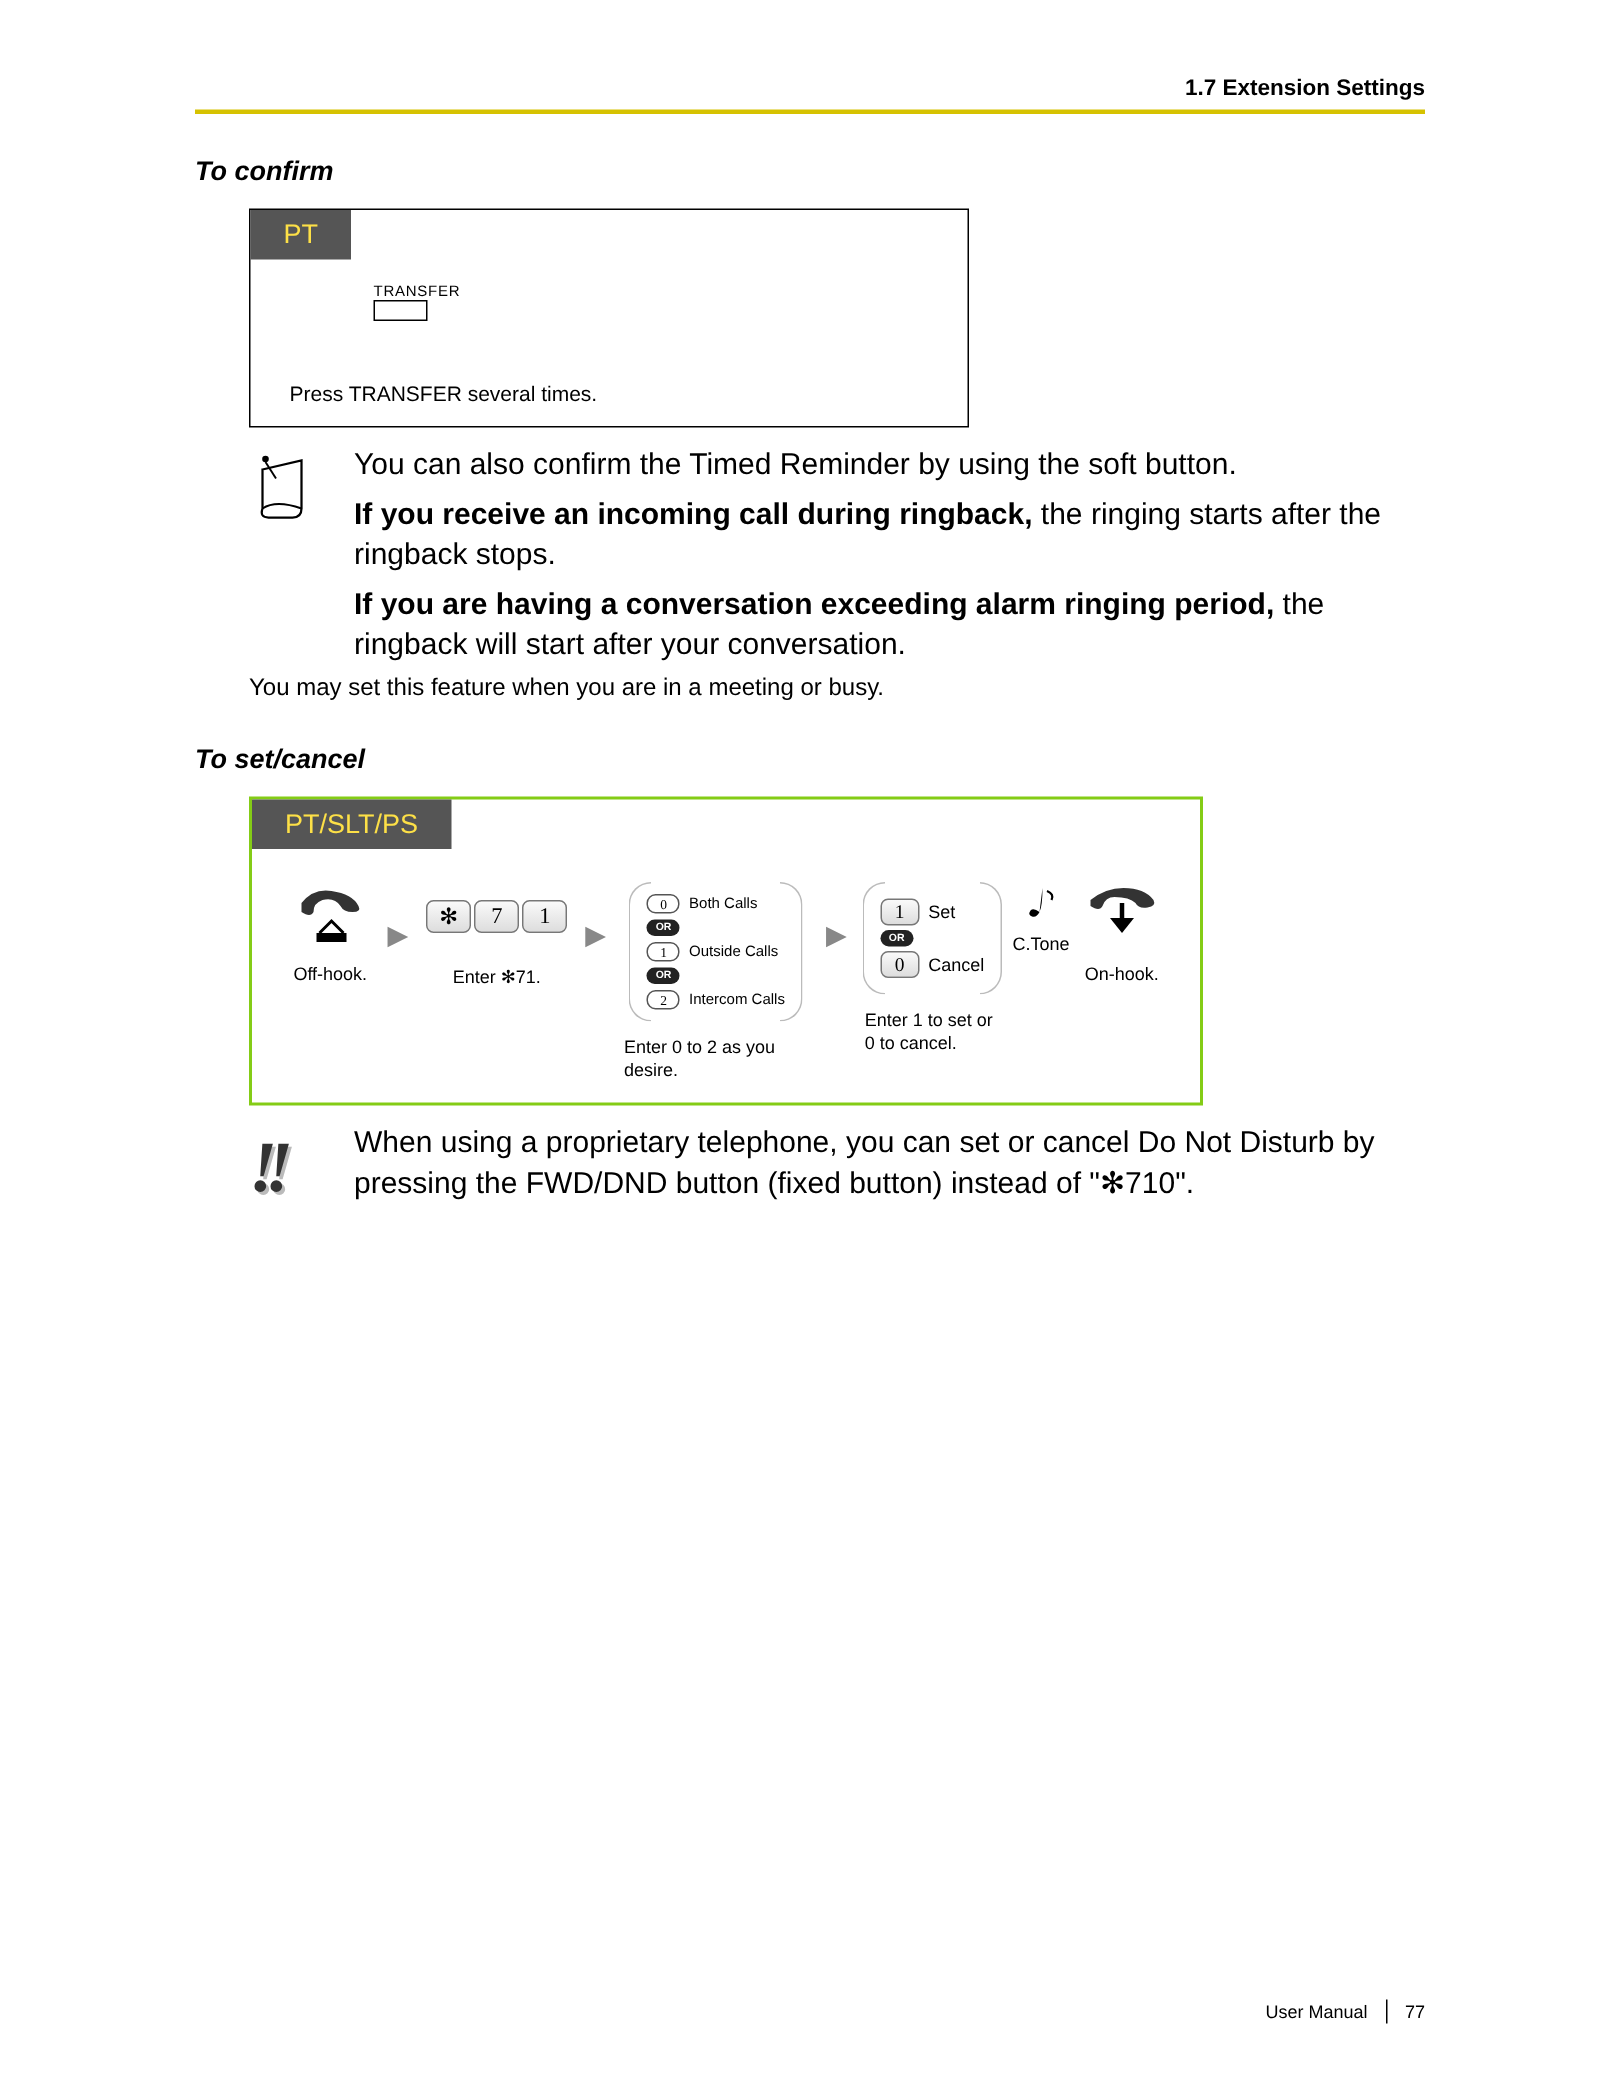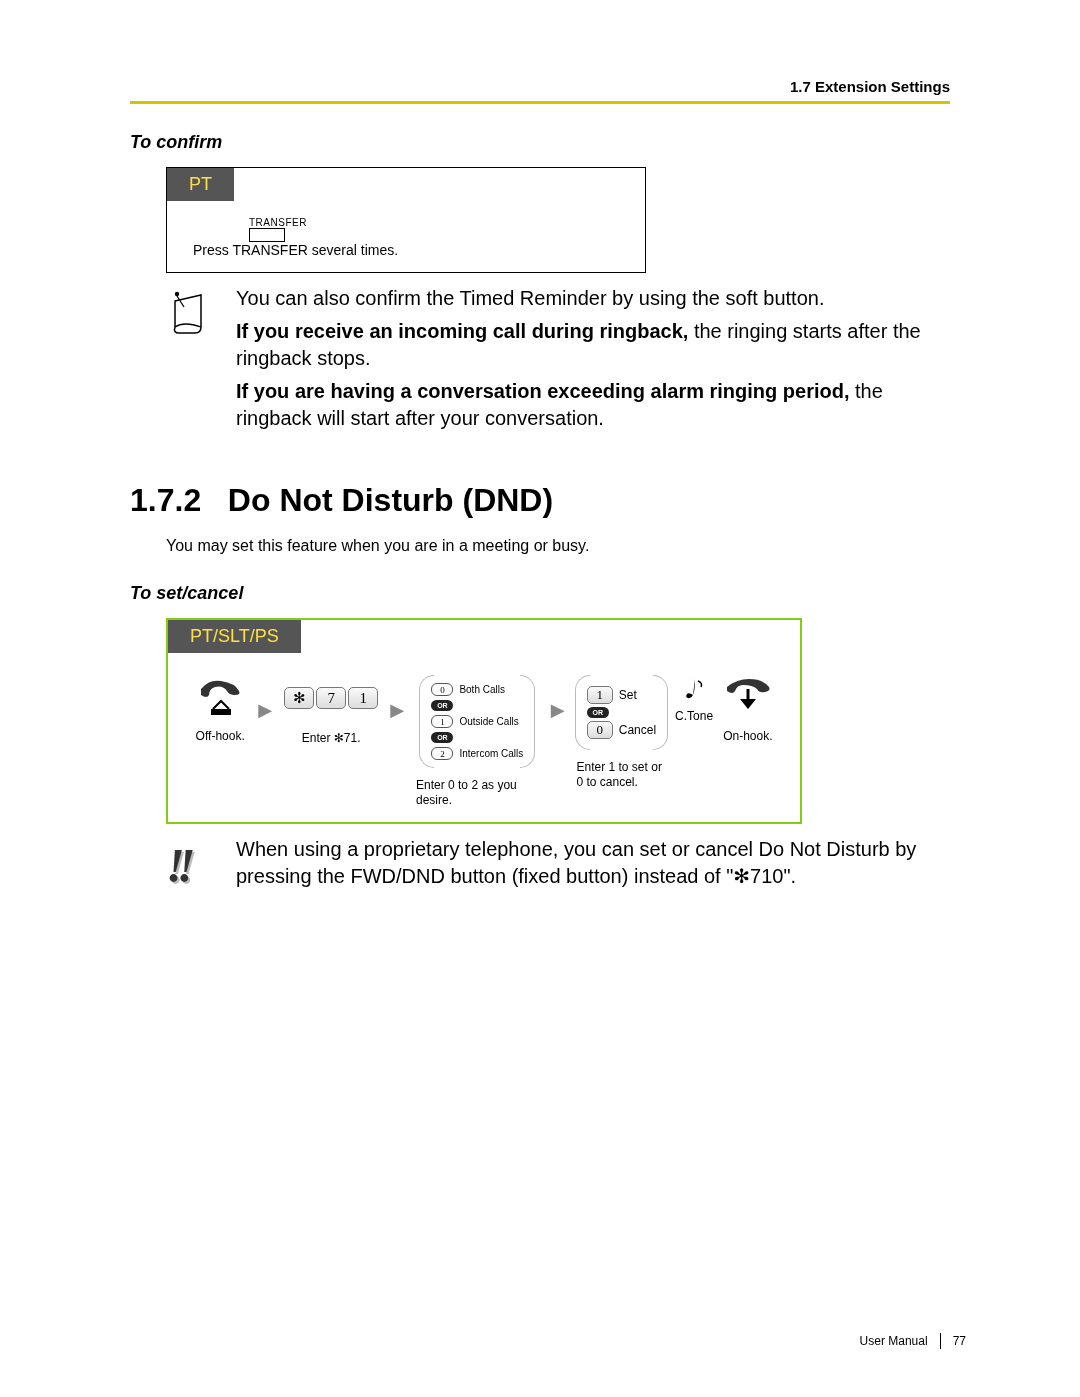--- a/index.html
+++ b/index.html
@@ -6,21 +6,21 @@
   html, body {
     margin: 0; padding: 0;
     font-family: Arial, Helvetica, sans-serif;
     background: #fff;
     color: #000;
     width: 1080px;
   }
   .page {
     width: 1080px;
     height: 1397px;
-    padding: 78px 130px 0 130px;
+    padding: 50px 130px 0 130px;
     position: relative;
   }
   .header-right {
     text-align: right;
     font-weight: bold;
     font-size: 15px;
     margin-bottom: 6px;
   }
   .rule {
     border: none;
@@ -47,21 +47,21 @@
     font-size: 18px;
     padding: 6px 22px;
   }
   .box .body, .box2 .body { padding: 16px 26px 14px 26px; }
 
   .transfer-area { margin-left: 56px; }
   .transfer-label { font-size: 10px; letter-spacing: 0.5px; }
   .transfer-btn {
     width: 36px; height: 14px; border: 1px solid #000;
   }
-  .caption { font-size: 14px; }
+  .caption { font-size: 14px; margin-top: 40px; }
 
   .note-row { display: flex; margin-top: 12px; margin-left: 36px;}
   .note-row .icon-col { width: 70px; flex: 0 0 70px; padding-top: 2px; }
   .note-row .text-col { flex: 1; font-size: 20px; line-height: 1.35; }
   .text-col p { margin: 0 0 6px 0; }
 
   
   .steps { display: flex; align-items: flex-start; gap: 8px; margin-top: 6px; }
   .step-col { display: flex; flex-direction: column; align-items: center; font-size: 12px; }
   .arrow { color: #888; font-size: 18px; margin: 24px 4px 0 4px; }
@@ -96,21 +96,21 @@
     border: 1px solid #bbb;
   }
   .opt-group::before { left:-4px; border-right:none; border-radius: 16px 0 0 16px; }
   .opt-group::after  { right:-4px; border-left:none; border-radius: 0 16px 16px 0; }
   .opt-line { display:flex; align-items:center; gap:6px; height:15px; margin:1px 0;}
   .step-caption { font-size: 12px; margin-top: 10px; text-align:left; line-height:1.25; min-height:28px;}
 
   .footer {
     position: absolute;
     bottom: 48px;
-    right: 114px;
+    right: 130px;
     font-size: 12px;
     display: flex; align-items: center; gap: 12px;
   }
   .footer .divider { width:1px; height: 16px; background:#000; }
 
   svg { display:block; }
 </style>
 </head>
 <body>
 
@@ -141,23 +141,20 @@
         <line x1="11" y1="9" x2="18" y2="20" stroke="#000" stroke-width="1.3"></line>
       </svg>
     </div>
     <div class="text-col">
       <p>You can also confirm the Timed Reminder by using the soft button.</p>
       <p><b>If you receive an incoming call during ringback,</b><span> the ringing starts after the ringback stops.</span></p>
       <p><b>If you are having a conversation exceeding alarm ringing period,</b><span> the ringback will start after your conversation.</span></p>
     </div>
   </div>
 
-  <h1 class="heading">
-    <span>1.7.2</span>&nbsp;&nbsp;&nbsp;<span>Do Not Disturb (DND)</span>
-  </h1>
 
   <p class="intro">You may set this feature when you are in a meeting or busy.</p>
 
   <h3 class="section indent">To set/cancel</h3>
 
   <div class="box2 indent">
     <div class="tab">PT/SLT/PS</div>
     <div class="body">
       <div class="steps">
 

